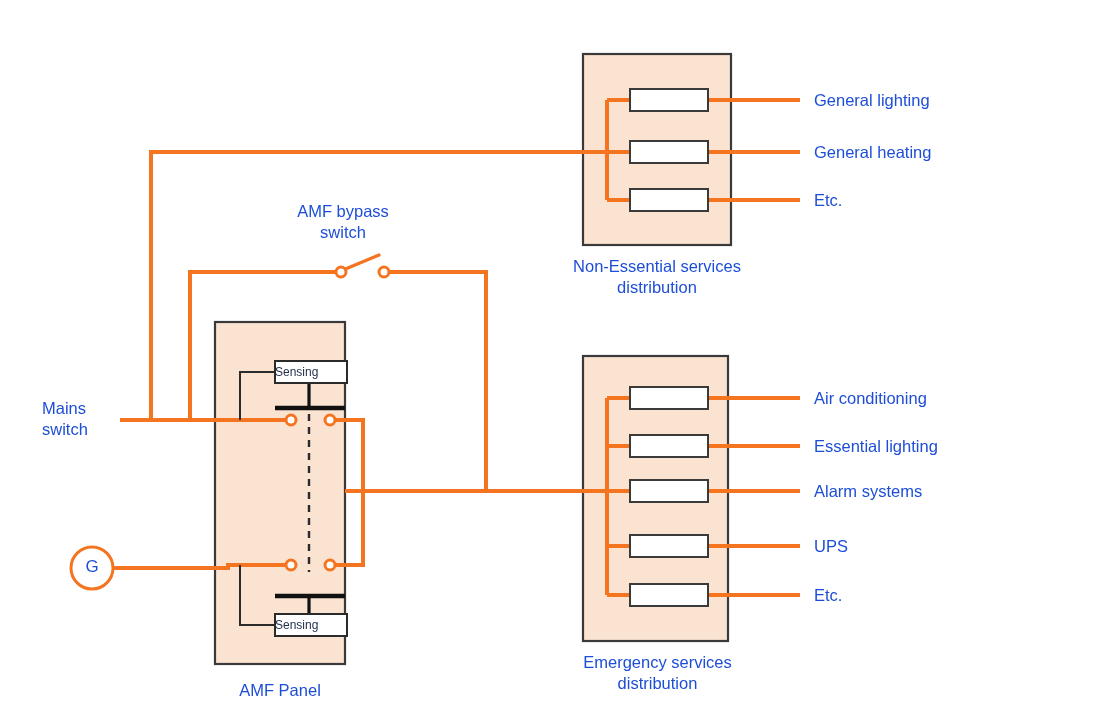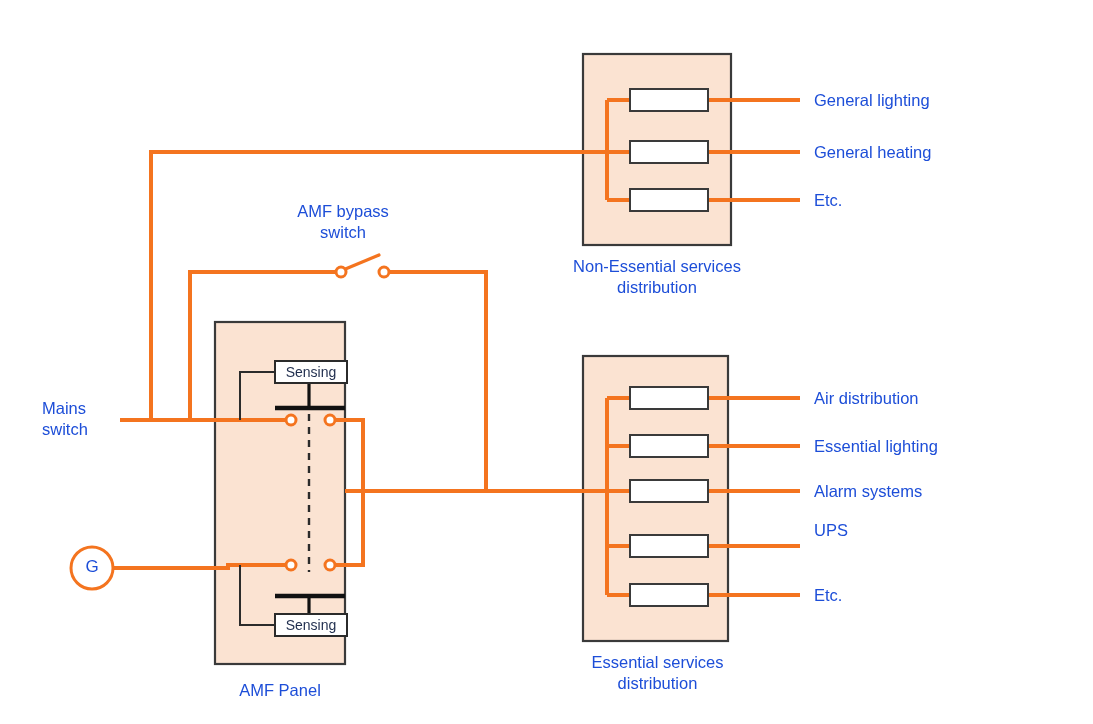--- a/index.html
+++ b/index.html
@@ -2,21 +2,21 @@
 <html><head>
 <meta charset="utf-8">
 <title>AMF Panel Distribution Diagram</title>
 <style>
   html,body{margin:0;padding:0;background:#ffffff;}
   body{font-family:"Liberation Sans","DejaVu Sans",sans-serif;}
   #stage{position:relative;width:1093px;height:724px;background:#ffffff;overflow:hidden;}
   #stage svg{position:absolute;left:0;top:0;}
   .lbl{position:absolute;color:#1d4ed8;font-size:16.5px;line-height:20px;white-space:pre;}
   .lbl.ctr{text-align:center;}
-  .boxlbl{position:absolute;color:#1f2d4d;font-size:14px;line-height:13px;text-align:center;}
+  .boxlbl{position:absolute;color:#1f2d4d;font-size:12px;line-height:13px;}
 </style>
 </head>
 <body>
 
 <div id="stage">
 
   <svg width="1093" height="724" viewBox="0 0 1093 724">
 
     <rect x="583" y="54" width="148" height="191" fill="#fbe3d2" stroke="#3a3a3a" stroke-width="2.2"></rect>
 
@@ -119,22 +119,22 @@
   <div class="boxlbl" style="left:275px; top:366px; width:72px;">Sensing</div>
   <div class="boxlbl" style="left:275px; top:619px; width:72px;">Sensing</div>
 
   <div class="lbl ctr" style="left:547px; top:256px; width:220px;">Non-Essential services</div>
   <div class="lbl ctr" style="left:547px; top:277px; width:220px;">distribution</div>
 
   <div class="lbl" style="left:814px; top:90px;">General lighting</div>
   <div class="lbl" style="left:814px; top:142px;">General heating</div>
   <div class="lbl" style="left:814px; top:190px;">Etc.</div>
 
-  <div class="lbl ctr" style="left:550px; top:652px; width:215px;">Essential services</div>
+  <div class="lbl ctr" style="left:550px; top:652px; width:215px;">Emergency services</div>
   <div class="lbl ctr" style="left:550px; top:673px; width:215px;">distribution</div>
 
-  <div class="lbl" style="left:814px; top:388px;">Air distribution</div>
+  <div class="lbl" style="left:814px; top:388px;">Air conditioning</div>
   <div class="lbl" style="left:814px; top:436px;">Essential lighting</div>
   <div class="lbl" style="left:814px; top:481px;text-align:center;">Alarm systems</div>
-  <div class="lbl" style="left:814px; top:520px;text-align:right;">UPS</div>
+  <div class="lbl" style="left:814px; top:536px;text-align:right;">UPS</div>
   <div class="lbl" style="left:814px; top:585px;">Etc.</div>
 
 </div>
 
 </body></html>

